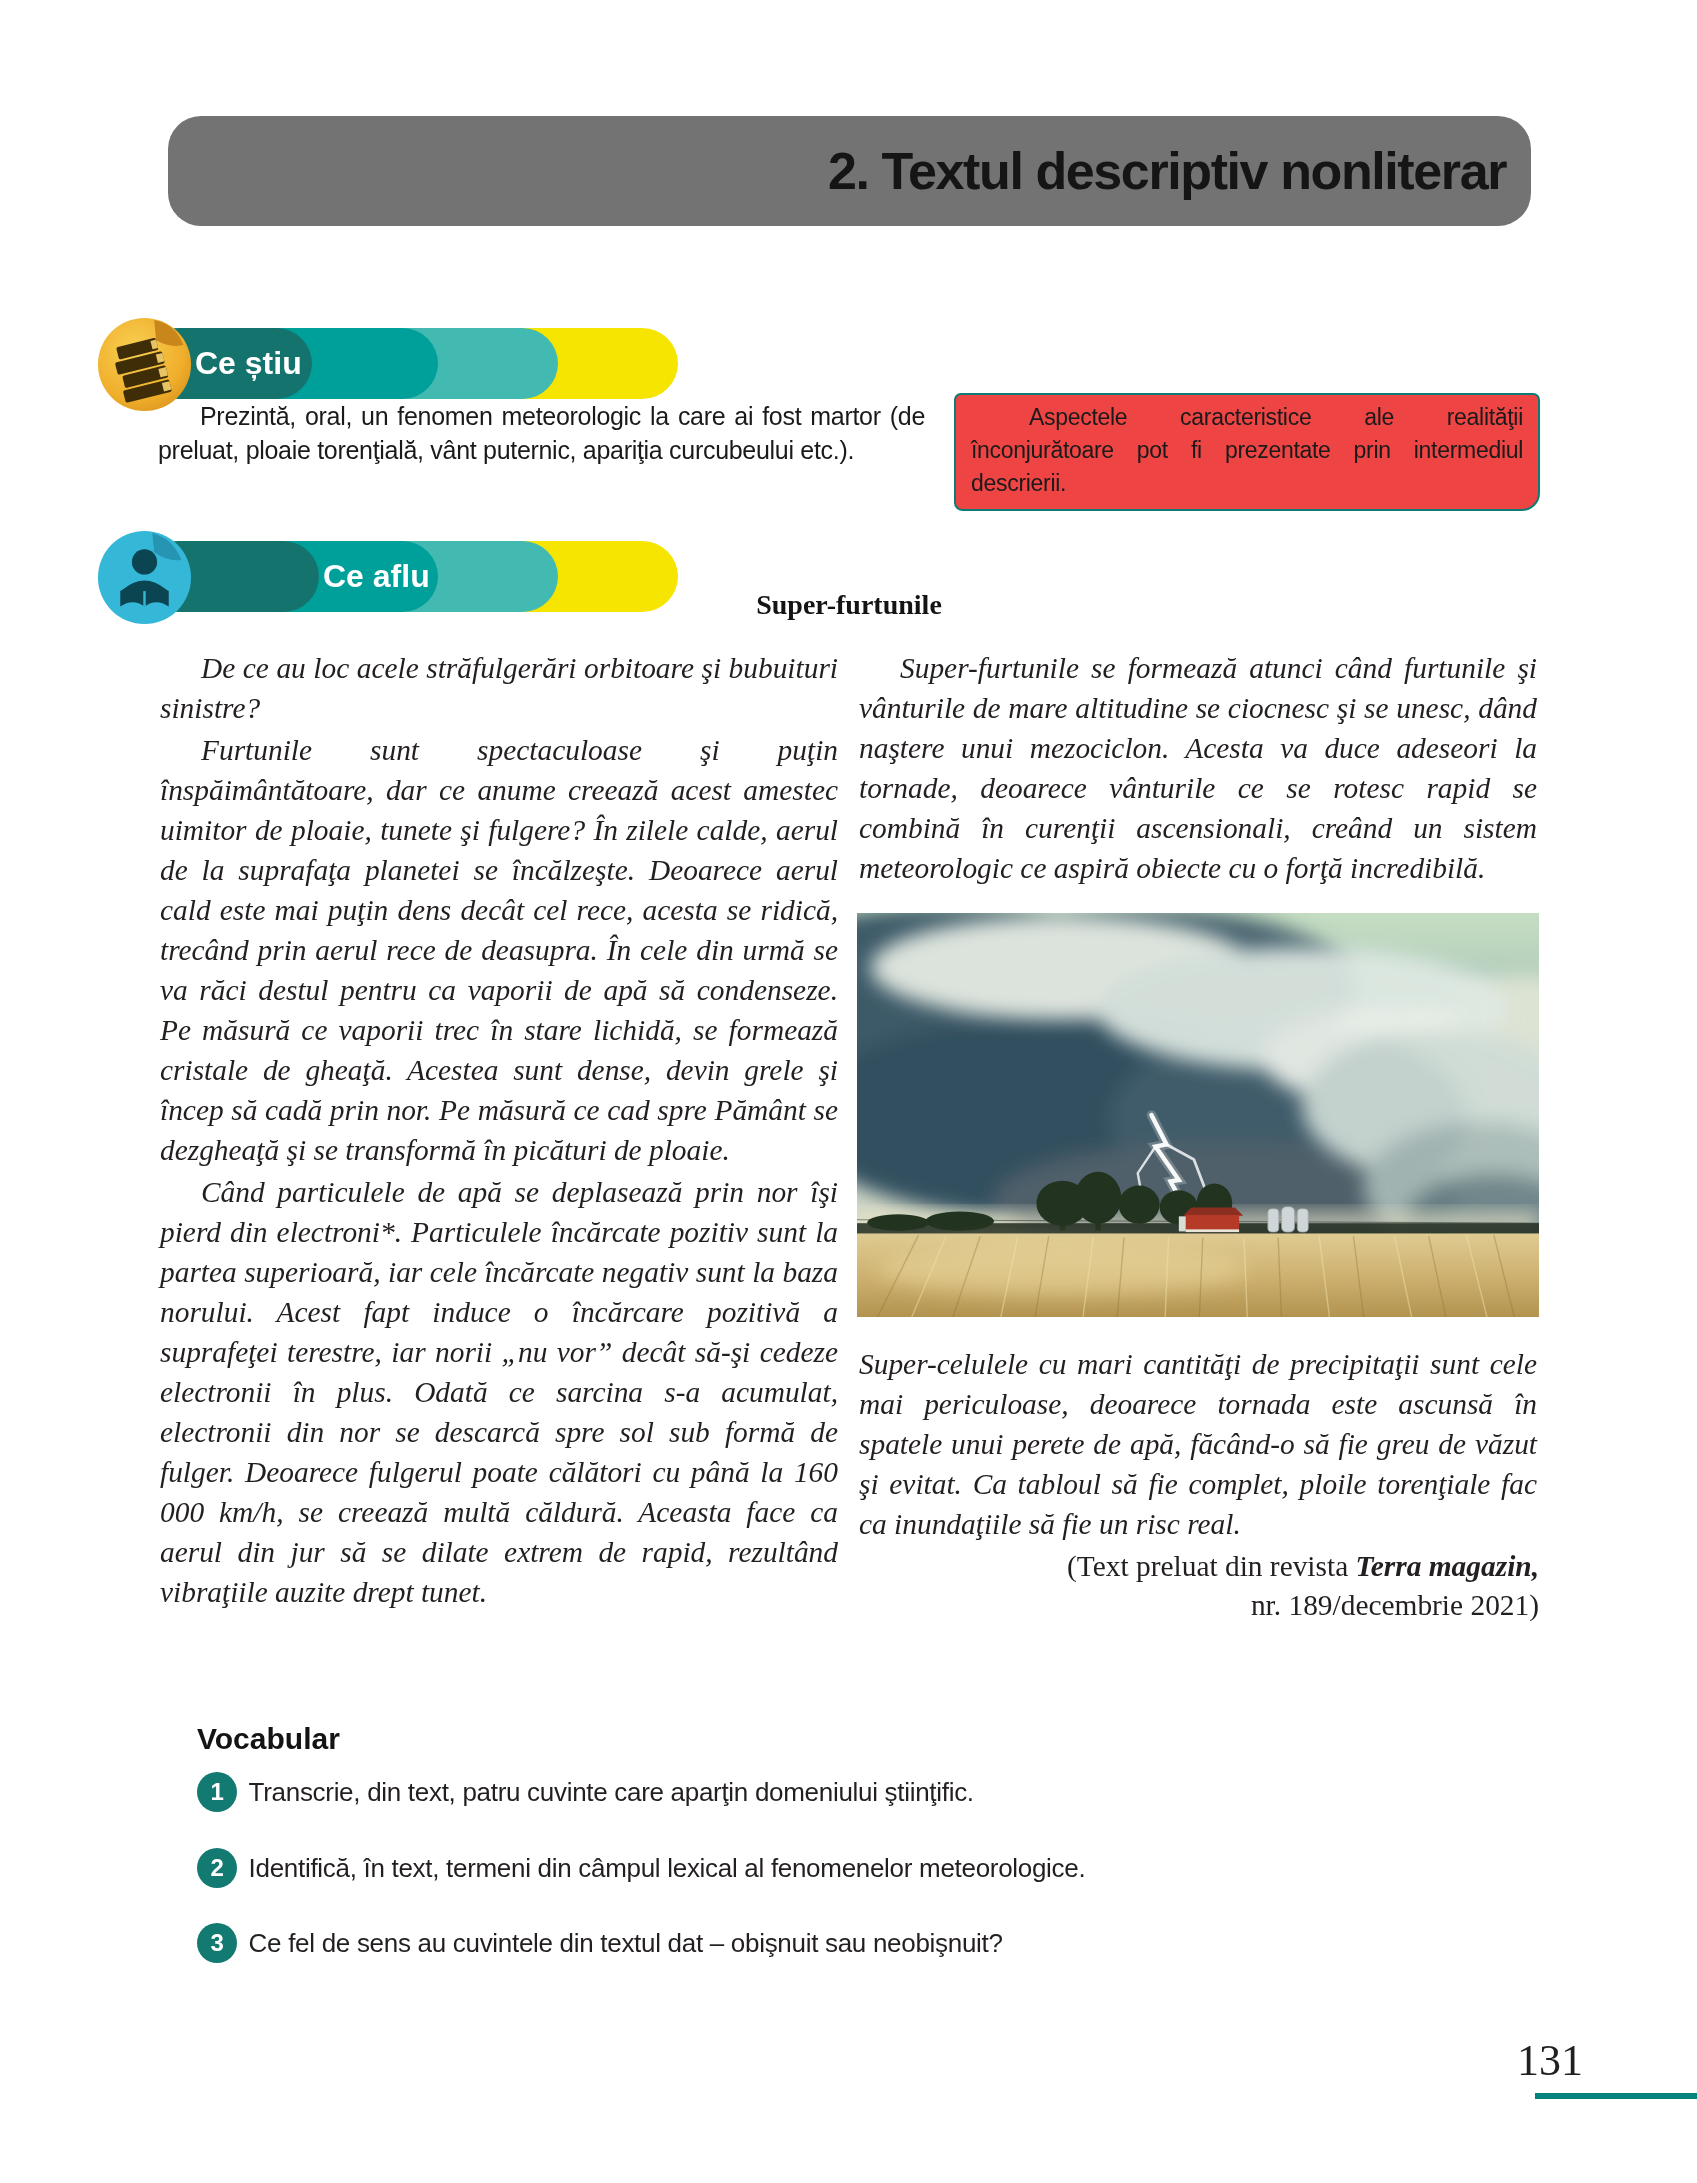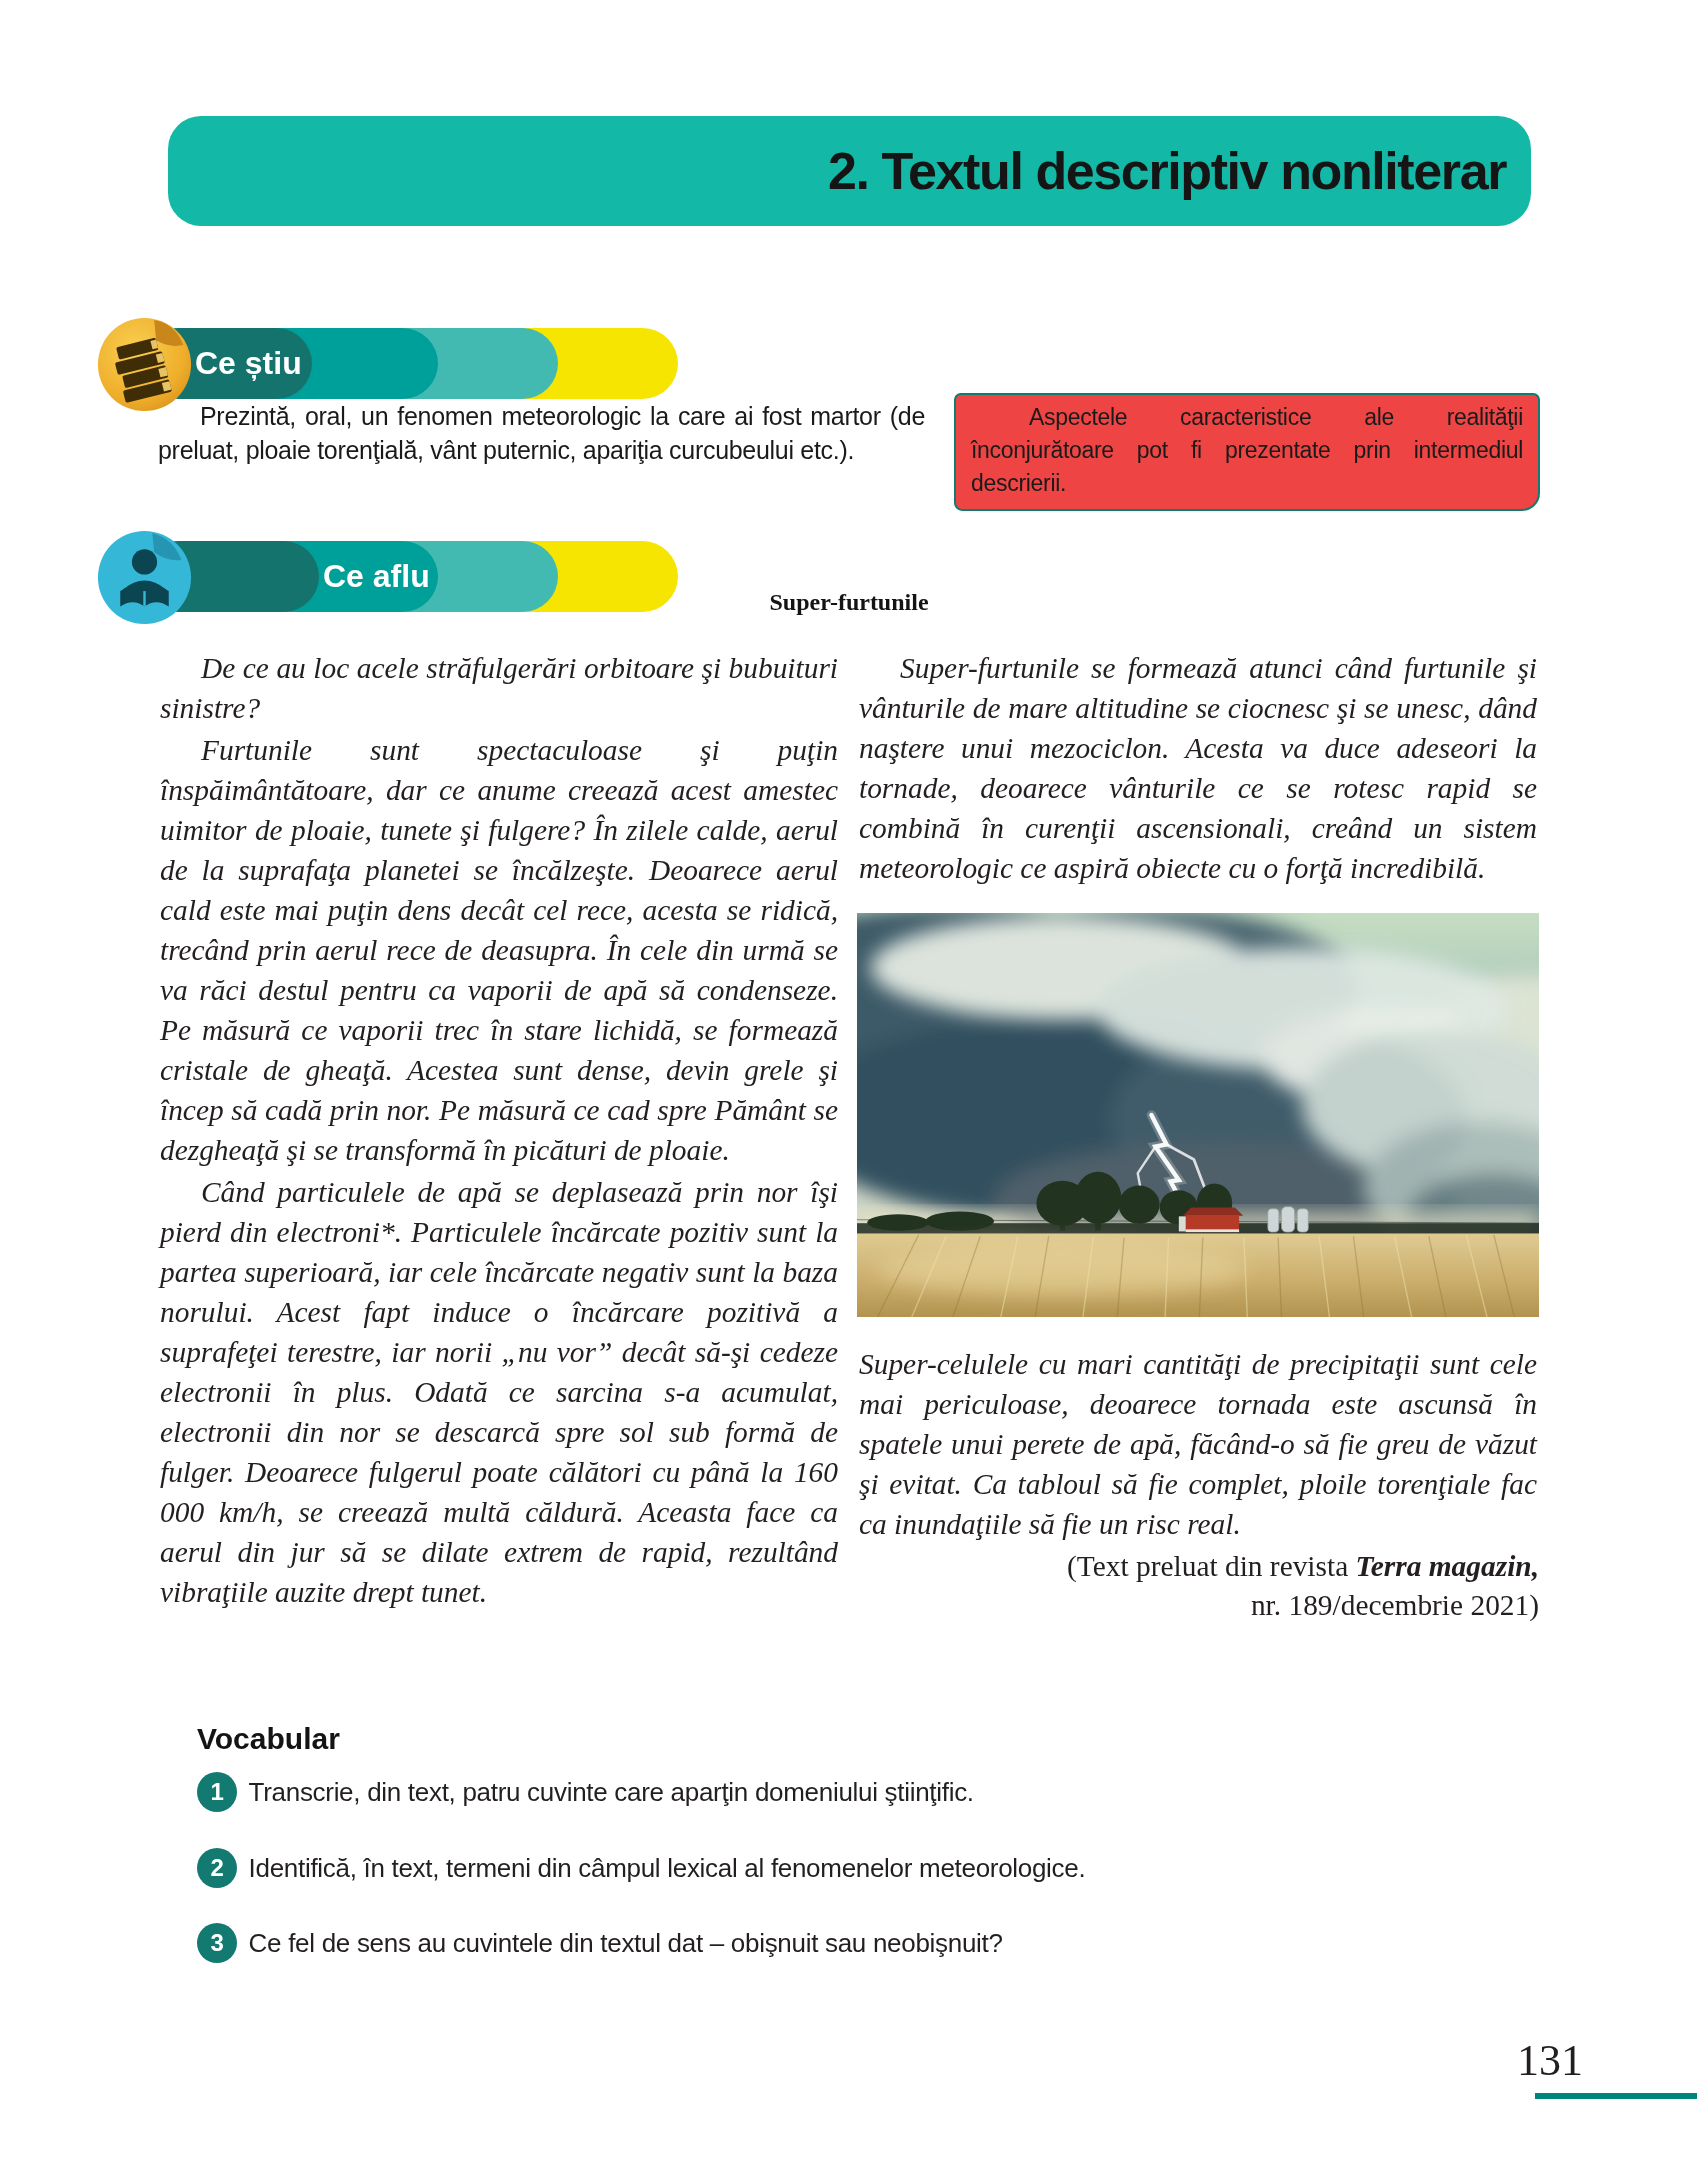--- a/index.html
+++ b/index.html
@@ -1,21 +1,21 @@
 <!DOCTYPE html>
 <html style="font-size:11px"><head>
 <meta charset="utf-8">
 <style>
   html,body{margin:0;padding:0;background:#fff;}
   .page{position:relative;width:1698px;height:2183px;background:#ffffff;
         font-family:"Liberation Serif",serif;color:#231F20;overflow:hidden;}
 
   
   .title-banner{position:absolute;left:168px;top:116px;width:1363px;height:110px;
-    background:#14b8a6;border-radius:33px;display:flex;align-items:center;
+    background:#737373;border-radius:33px;display:flex;align-items:center;
     justify-content:flex-end;padding-right:25px;box-sizing:border-box;}
   .title-banner span{font-family:"Liberation Sans",sans-serif;font-weight:bold;
     font-size:52px;letter-spacing:-1.4px;color:#151515;}
 
   
   .badge{position:absolute;left:96px;height:103px;width:616px;}
   .badge-stiu{top:316px;}
   .badge-aflu{top:529px;}
   .badge .seg{position:absolute;left:48px;top:12.3px;height:71px;border-radius:36px;}
   .seg-yellow{width:534px;background:#F6E500;}
@@ -37,21 +37,21 @@
 
   
   .info-box{position:absolute;left:954px;top:393px;width:586px;box-sizing:border-box;
     border:2.7px solid #0E7B74;background:#ef4444;border-radius:6.8px 6.8px 18px 8.2px;
     padding:6.2px 15px 9px;}
   .info-box p{margin:0;font-family:"Liberation Sans",sans-serif;font-size:23px;
     line-height:33px;letter-spacing:-0.3px;text-align:justify;text-indent:58px;color:#1a1a1a;}
 
   
   .article-title{position:absolute;left:158px;top:589px;width:1382px;margin:0;
-    text-align:center;font-size:24px;font-weight:bold;color:#141414;}
+    text-align:center;font-size:28px;font-weight:bold;color:#141414;}
   .col{position:absolute;top:646px;width:682px;font-size:29.4px;line-height:40px;
     font-style:italic;}
   .col p{margin:2px;text-align:justify;text-indent:41px;font-family:Liberation Serif, serif;}
   .col-left{left:158px;}
   .col-right{left:857px;}
   .photo{width:682px;height:404px;margin:25px 0 27px;}
   .photo svg{display:block;width:100%;height:100%;}
   .noindent{text-indent:0 !important;}
   .attribution{text-align:right;font-style:normal;margin-top:2.7px;font-size:29.4px;line-height:39px;}
   .attribution .ital{font-style:italic;font-weight:bold;}

